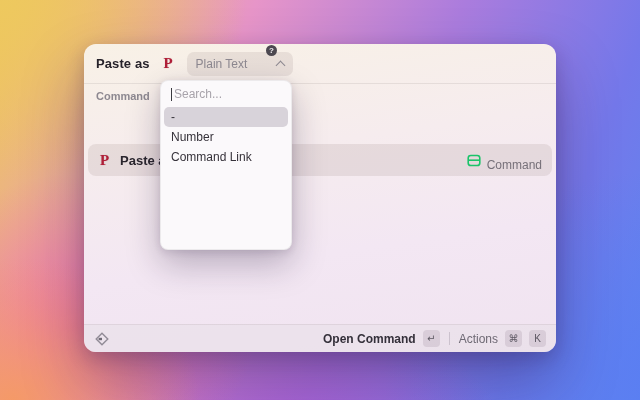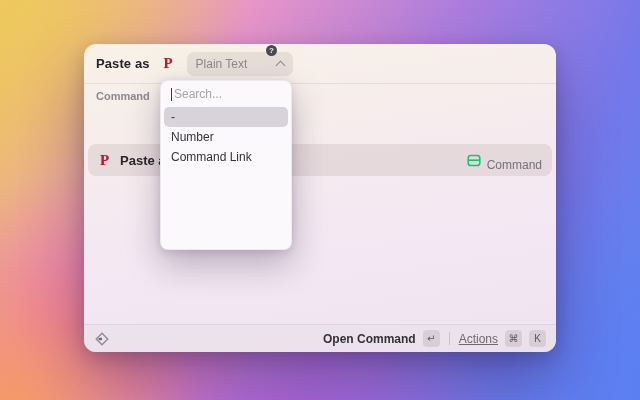--- a/index.html
+++ b/index.html
@@ -104,21 +104,21 @@
   .footer {
     height: 28px; flex: 0 0 28px;
     display: flex; align-items: center;
     padding: 0 10px;
     border-top: 1px solid rgba(60,40,40,.08);
     background: rgba(232,224,232,.55);
     border-radius: 0 0 12px 12px;
   }
   .footer-right { margin-left: auto; display: flex; align-items: center; gap: 7px; }
   .footer-primary { font-size: 12px; font-weight: 700; color: #34303a; }
-  .footer-secondary { font-size: 12px; color: #6e6974; text-decoration: underline; }
+  .footer-secondary { font-size: 12px; color: #6e6974; }
   .keycap {
     min-width: 17px; height: 17px; padding: 0 3px;
     background: rgba(80,60,80,.12);
     border-radius: 4px;
     display: flex; align-items: center; justify-content: center;
     font-size: 10px; color: #5c5762;
   }
   .footer-divider { width: 1px; height: 13px; background: rgba(60,50,70,.18); margin: 0 2px; }
   .raycast-logo { width: 16px; height: 16px; }
 </style>

